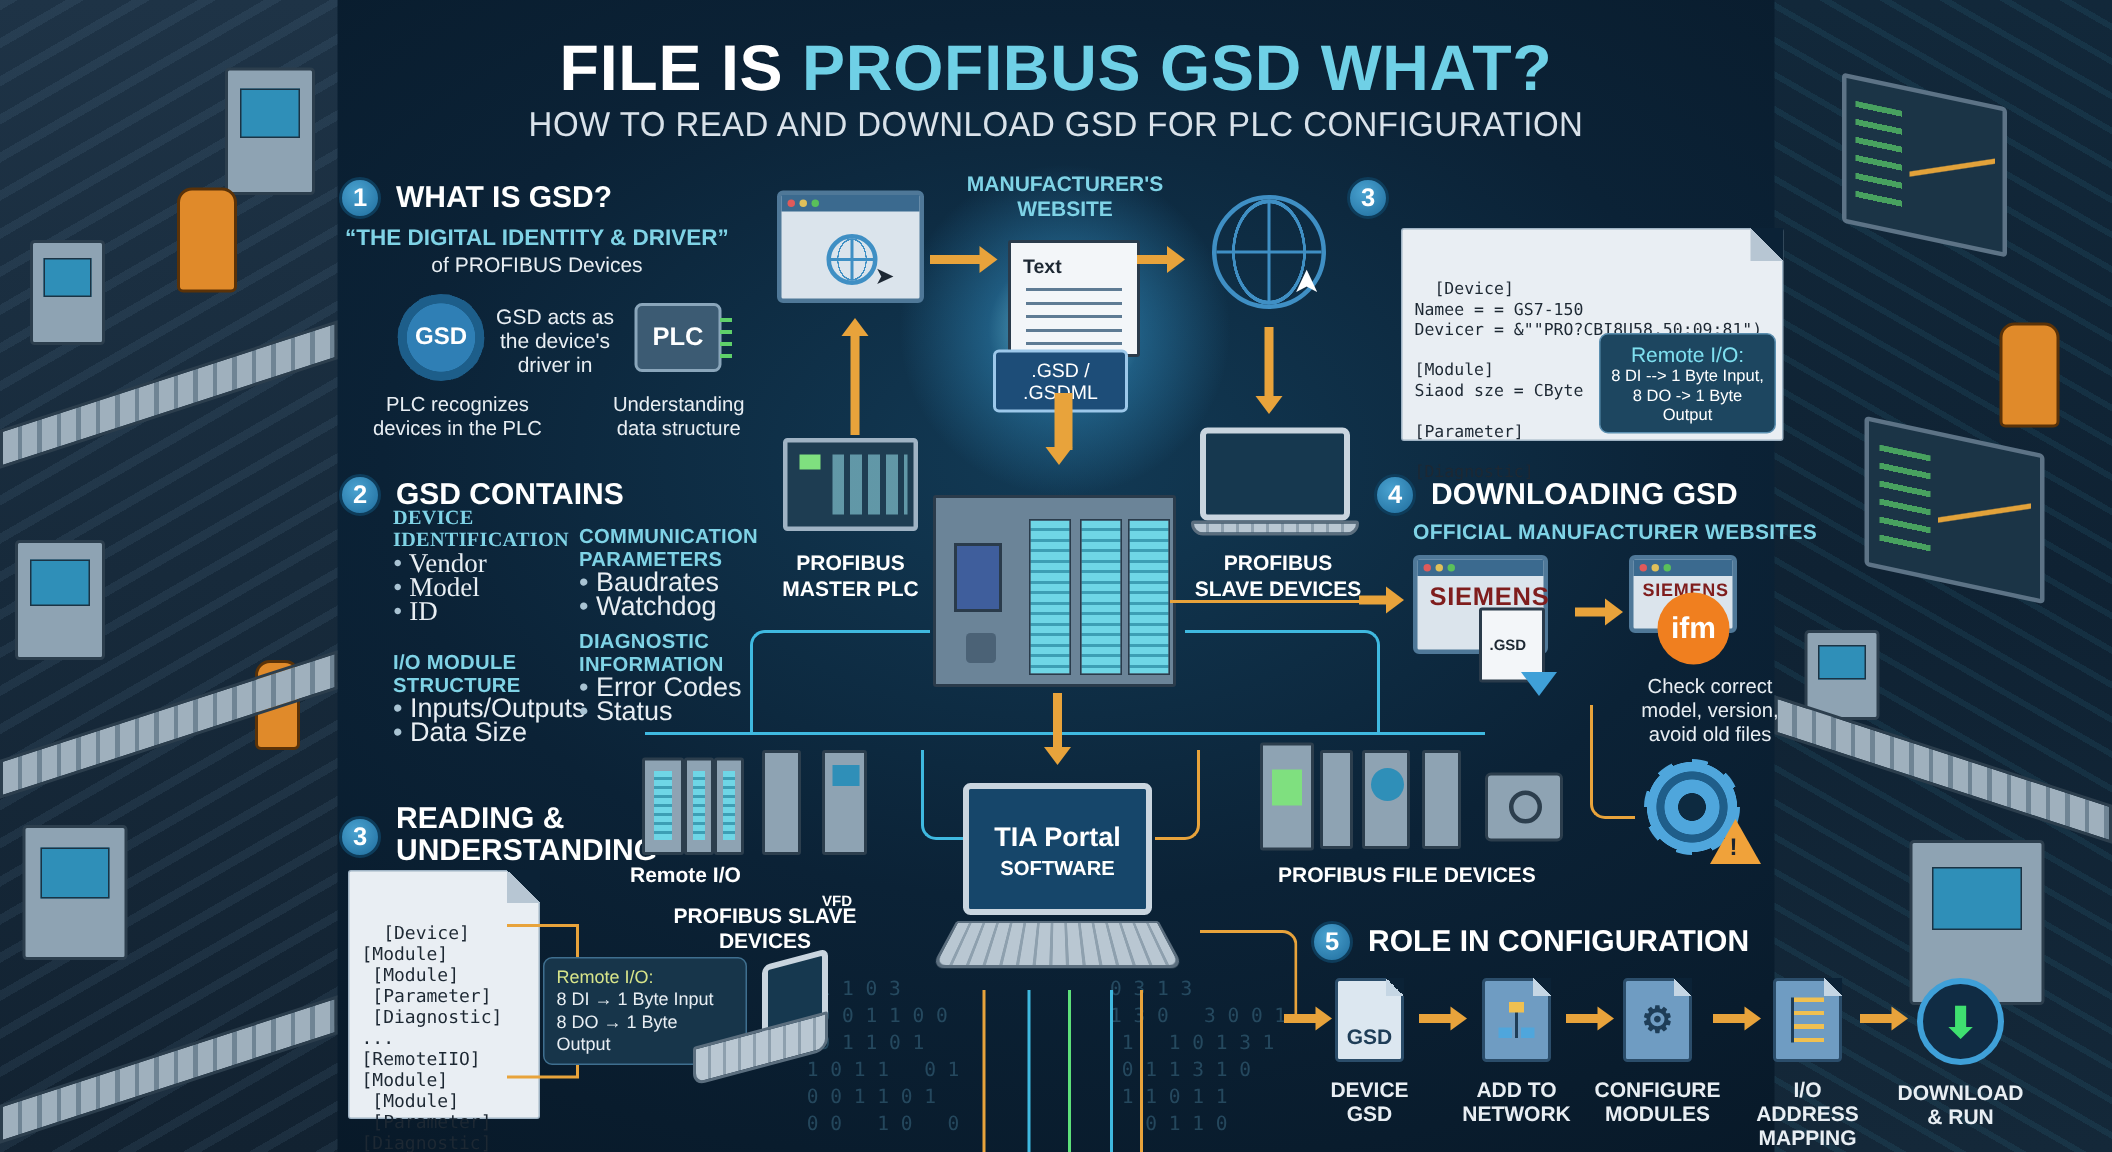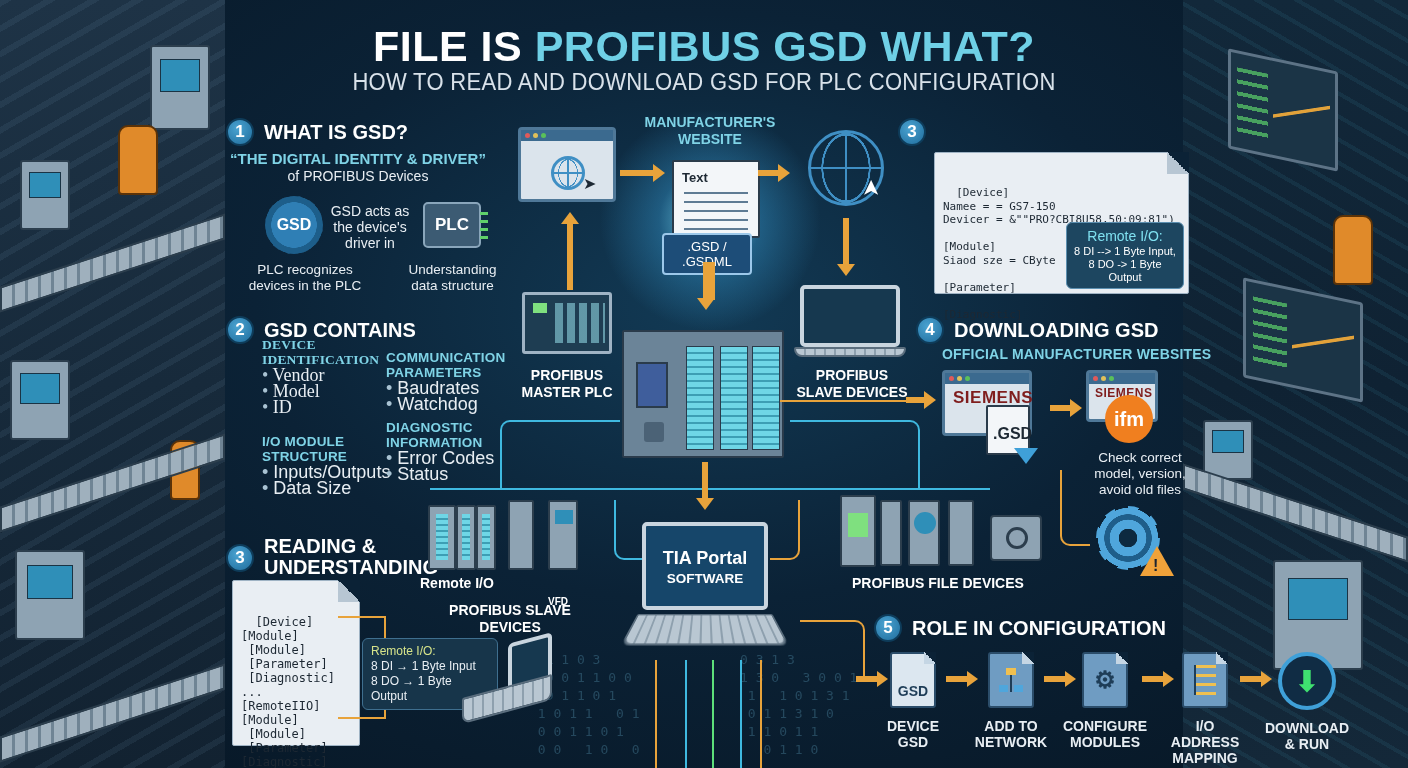--- a/index.html
+++ b/index.html
@@ -437,21 +437,21 @@
 <div class="abs arrow-h" style="left:906px;top:397px;width:20px;"></div>
 <div class="abs browser" style="left:942px;top:370px;width:90px;height:66px;">
   <div class="bar">
     <span class="dot" style="background:#e05a5a;"></span>
     <span class="dot" style="background:#e0c05a;"></span>
     <span class="dot" style="background:#5ac05a;"></span>
   </div>
   <div class="siemens abs" style="left:8px;top:15px;">SIEMENS</div>
 </div>
 <div class="abs doc" style="left:986px;top:405px;width:44px;height:50px;">
-  <div class="abs" style="left:5px;top:18px;font-weight:bold;font-size:16px;color:#1d2833;">.GSD</div>
+  <div class="abs" style="left:5px;top:18px;font-weight:bold;font-size:10px;color:#1d2833;">.GSD</div>
 </div>
 <div class="abs" style="left:1014px;top:448px;width:0;height:0;border-left:12px solid transparent;border-right:12px solid transparent;border-top:16px solid #3fa0d8;"></div>
 <div class="abs arrow-h" style="left:1050px;top:405px;width:22px;"></div>
 <div class="abs browser" style="left:1086px;top:370px;width:72px;height:52px;">
   <div class="bar">
     <span class="dot" style="background:#e05a5a;"></span>
     <span class="dot" style="background:#e0c05a;"></span>
     <span class="dot" style="background:#5ac05a;"></span>
   </div>
   <div class="siemens abs" style="left:6px;top:13px;font-size:12px;">SIEMENS</div>

